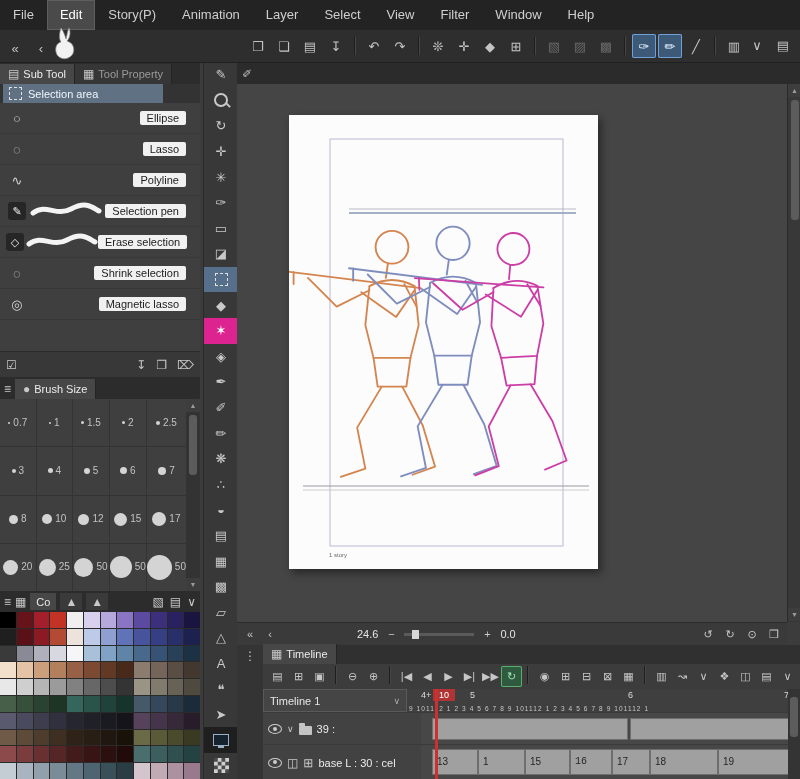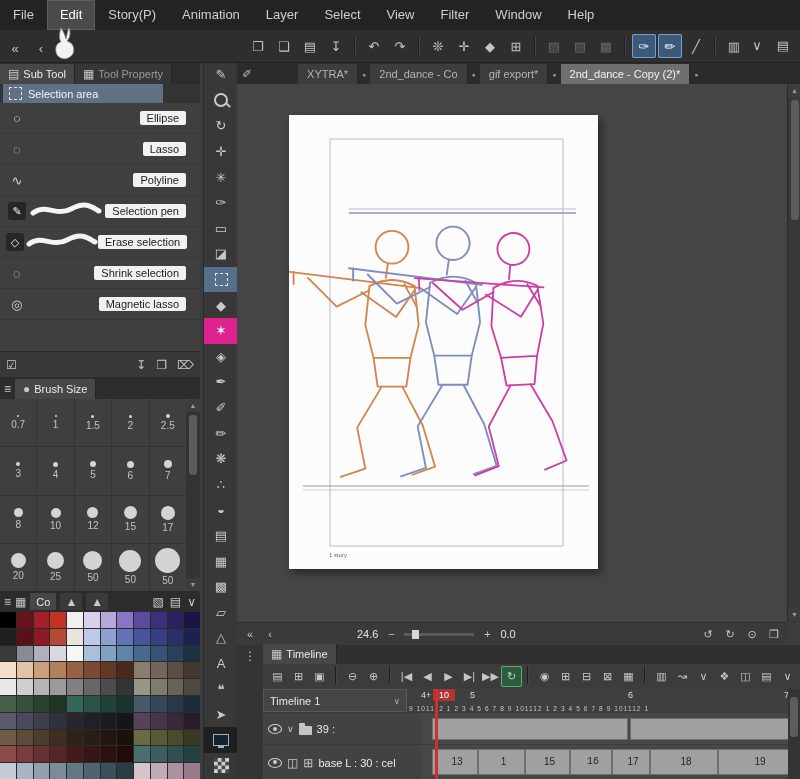--- a/index.html
+++ b/index.html
@@ -45,21 +45,21 @@
   .sticon{width:22px;display:flex;justify-content:center;color:#d5d5d5;font-size:13px;}
   .stchip{width:18px;height:18px;background:#262626;border-radius:3px;display:flex;align-items:center;justify-content:center;font-size:11px;color:#eee;}
   .stpill{margin-left:auto;background:#f1f1f1;color:#1b1b1b;font-size:11px;padding:1px 7px;border-radius:2px;white-space:nowrap;}
   .stsquig{margin-left:2px;}
   #subtool-footer{position:absolute;left:0;top:351px;width:200px;height:26px;background:#383838;border-top:1px solid #2a2a2a;display:flex;align-items:center;padding:0 6px;box-sizing:border-box;}
   #subtool-footer .right{margin-left:auto;display:flex;gap:10px;}
 
   #brush-header{position:absolute;left:0;top:377px;width:200px;height:22px;background:#2c2c2c;display:flex;align-items:flex-end;}
   #brush-grid{position:absolute;left:0;top:399px;width:186px;height:192px;background:#333;display:grid;
       grid-template-columns:repeat(5,1fr);grid-template-rows:repeat(4,1fr);gap:1px;}
-  .bcell{background:#3f3f3f;display:flex;flex-direction:column;align-items:center;justify-content:center;gap:3px;}
+  .bcell{background:#3f3f3f;display:flex;flex-direction:row;align-items:center;justify-content:center;gap:3px;}
   .bdot{background:#d4d4d4;border-radius:50%;}
   .bnum{font-size:10px;color:#c2c2c2;line-height:10px;}
   #brush-scroll{position:absolute;left:186px;top:399px;width:14px;height:192px;background:#333;}
   .sbtn{position:absolute;left:0;width:14px;height:13px;display:flex;align-items:center;justify-content:center;font-size:7px;color:#9a9a9a;background:#3d3d3d;}
   .sthumb{position:absolute;left:3px;width:8px;background:#5c5c5c;border-radius:3px;}
 
   #palette-header{position:absolute;left:0;top:591px;width:200px;height:21px;background:#2c2c2c;display:flex;align-items:center;gap:4px;padding:0 4px;box-sizing:border-box;}
   #palette-header .right{margin-left:auto;display:flex;gap:6px;}
   .ptab-sm{height:17px;display:flex;align-items:center;gap:3px;padding:0 6px;background:#474747;color:#e8e8e8;font-size:11px;}
   .ptab-ic{height:17px;display:flex;align-items:center;padding:0 5px;background:#3a3a3a;color:#a8a8a8;font-size:10px;}
@@ -101,21 +101,21 @@
   #tl-selector .car{margin-left:auto;color:#aaa;font-size:9px;}
   #ruler{position:absolute;left:170px;top:44px;width:381px;height:23px;background:#3f3f3f;border-bottom:1px solid #2e2e2e;overflow:hidden;}
   .sec{position:absolute;top:1px;font-size:9px;color:#ddd;}
   #phprefix{position:absolute;left:14px;top:1px;font-size:9px;color:#ddd;}
   #phchip{position:absolute;left:26px;top:0;width:22px;height:12px;background:#b03434;color:#fff;font-size:9px;display:flex;align-items:center;justify-content:center;}
   #framenums{position:absolute;left:2px;bottom:0;font-size:6.5px;letter-spacing:1.1px;color:#c8c8c8;white-space:nowrap;}
   .tlrow{position:absolute;left:26px;width:537px;background:#474747;border-top:1px solid #3a3a3a;}
   .tllabel{position:absolute;left:0;top:0;width:158px;height:100%;background:#424242;display:flex;align-items:center;gap:5px;padding-left:5px;box-sizing:border-box;font-size:11px;color:#ececec;}
   .tlname{white-space:nowrap;overflow:hidden;}
   .tlbar{position:absolute;background:#a0a0a0;border:1px solid #6e6e6e;box-sizing:border-box;}
-  .celseg{position:absolute;background:#a0a0a0;border:1px solid #6e6e6e;box-sizing:border-box;font-size:10px;color:#262626;padding-left:4px;line-height:24px;text-align:center;}
+  .celseg{position:absolute;background:#a0a0a0;border:1px solid #6e6e6e;box-sizing:border-box;font-size:10px;color:#262626;padding-left:4px;line-height:24px;}
   #playhead{position:absolute;left:198px;top:44px;width:3px;height:90px;background:#cc3030;z-index:8;}
   #tl-vscroll{position:absolute;left:551px;top:44px;width:12px;height:90px;background:#343434;}
 
   
   .icon-magnifier{width:10px;height:10px;border:2px solid #c9c9c9;border-radius:50%;}
   .icon-magnifier::after{content:"";position:absolute;width:6px;height:2px;background:#c9c9c9;transform:rotate(45deg);right:-5px;bottom:-1px;}
   .icon-dashed-square{width:11px;height:11px;border:1px dashed #e2e2e2;}
   .icon-monitor{width:14px;height:10px;border:1px solid #9ab0c4;background:#16222e;}
   .icon-monitor::after{content:"";position:absolute;left:4px;bottom:-3px;width:6px;height:2px;background:#9ab0c4;}
   .icon-checker{width:15px;height:15px;background:repeating-conic-gradient(#cfcfcf 0 25%,#4a4a4a 0 50%) 0 0/7.5px 7.5px;}
@@ -178,30 +178,20 @@
         <span class="cbtn">▥</span>
       </div>
     <div id="cmdright">
         <span class="cbtn">∨</span>
         <span class="cbtn">▤</span>
       </div>
   </div>
 
   <div id="tabbar">
     <span class="penicon gicon">✐</span>
-    <div id="doctabs">
-        <div class="dtab">XYTRA*</div>
-        <span class="tabdot">●</span>
-        <div class="dtab">2nd_dance - Co</div>
-        <span class="tabdot">●</span>
-        <div class="dtab">gif export*</div>
-        <span class="tabdot">●</span>
-        <div class="dtab active">2nd_dance - Copy (2)*</div>
-        <span class="tabdot">●</span>
-      </div>
   </div>
 
   <div id="subtool-tabs">
     <div class="ptab active">
       <span class="gicon">▤</span>
       <span>Sub Tool</span>
     </div>
     <div class="ptab">
       <span class="gicon">▦</span>
       <span>Tool Property</span>

